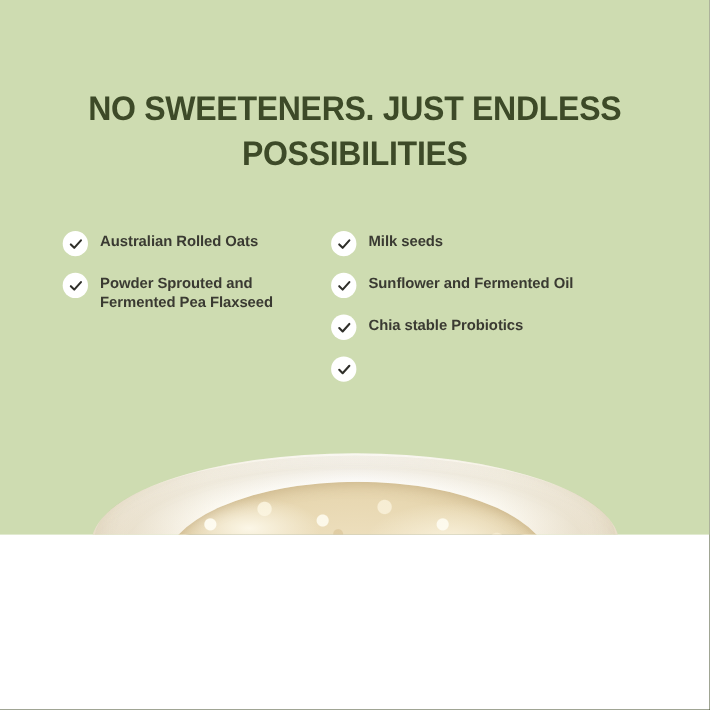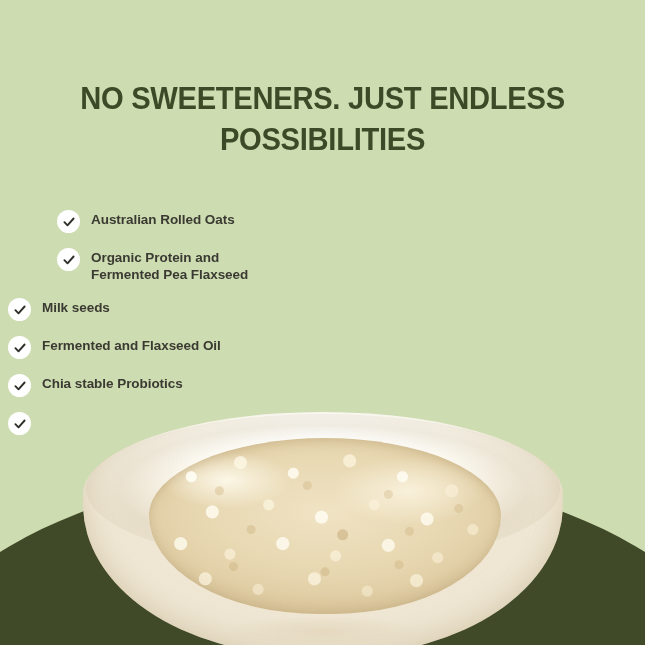--- a/index.html
+++ b/index.html
@@ -9,21 +9,21 @@
   body {
     width: 645px;
     height: 645px;
     font-family: "Liberation Sans", sans-serif;
     overflow: hidden;
   }
 
   #poster {
     position: relative;
     width: 645px;
-    height: 645px;
+    height: 486px;
     background: #cedcb1;
     overflow: hidden;
   }
 
   
   .dark-base {
     position: absolute;
     left: -120px;
     top: 470px;
     width: 885px;
@@ -58,21 +58,20 @@
 
   
   .lists {
     position: absolute;
     left: 0;
     top: 209px;
     width: 645px;
     z-index: 5;
     display: flex;
     align-items: flex-start;
-    flex-direction: column;
   }
   .col {
     box-sizing: border-box;
   }
   .col-left  { width: 293px; padding-left: 57px; }
   .col-right { width: 352px; padding-left: 8px; }
 
   .check-row {
     display: flex;
     align-items: flex-start;
@@ -241,21 +240,21 @@
         <span class="check-label">Australian Rolled Oats</span>
       </div>
 
       <div class="check-row">
         <span class="check-circle">
           <svg width="14" height="14" viewBox="0 0 14 14" aria-hidden="true">
             <path d="M2.4 7.2 L5.5 10.3 L11.6 3.5" fill="none" stroke="#2f2f2a" stroke-width="1.9" stroke-linecap="round" stroke-linejoin="round"></path>
           </svg>
         </span>
         <span class="check-label">
-          <span class="brk">Organic Protein and</span>
+          <span class="brk">Powder Sprouted and</span>
           <span class="brk">Fermented Pea Flaxseed</span>
         </span>
       </div>
 
 
 
     </div>
 
     <div class="col col-right">
 
@@ -267,21 +266,21 @@
         </span>
         <span class="check-label">Milk seeds</span>
       </div>
 
       <div class="check-row">
         <span class="check-circle">
           <svg width="14" height="14" viewBox="0 0 14 14" aria-hidden="true">
             <path d="M2.4 7.2 L5.5 10.3 L11.6 3.5" fill="none" stroke="#2f2f2a" stroke-width="1.9" stroke-linecap="round" stroke-linejoin="round"></path>
           </svg>
         </span>
-        <span class="check-label">Fermented and Flaxseed Oil</span>
+        <span class="check-label">Sunflower and Fermented Oil</span>
       </div>
 
       <div class="check-row">
         <span class="check-circle">
           <svg width="14" height="14" viewBox="0 0 14 14" aria-hidden="true">
             <path d="M2.4 7.2 L5.5 10.3 L11.6 3.5" fill="none" stroke="#2f2f2a" stroke-width="1.9" stroke-linecap="round" stroke-linejoin="round"></path>
           </svg>
         </span>
         <span class="check-label">Chia stable Probiotics</span>
       </div>

